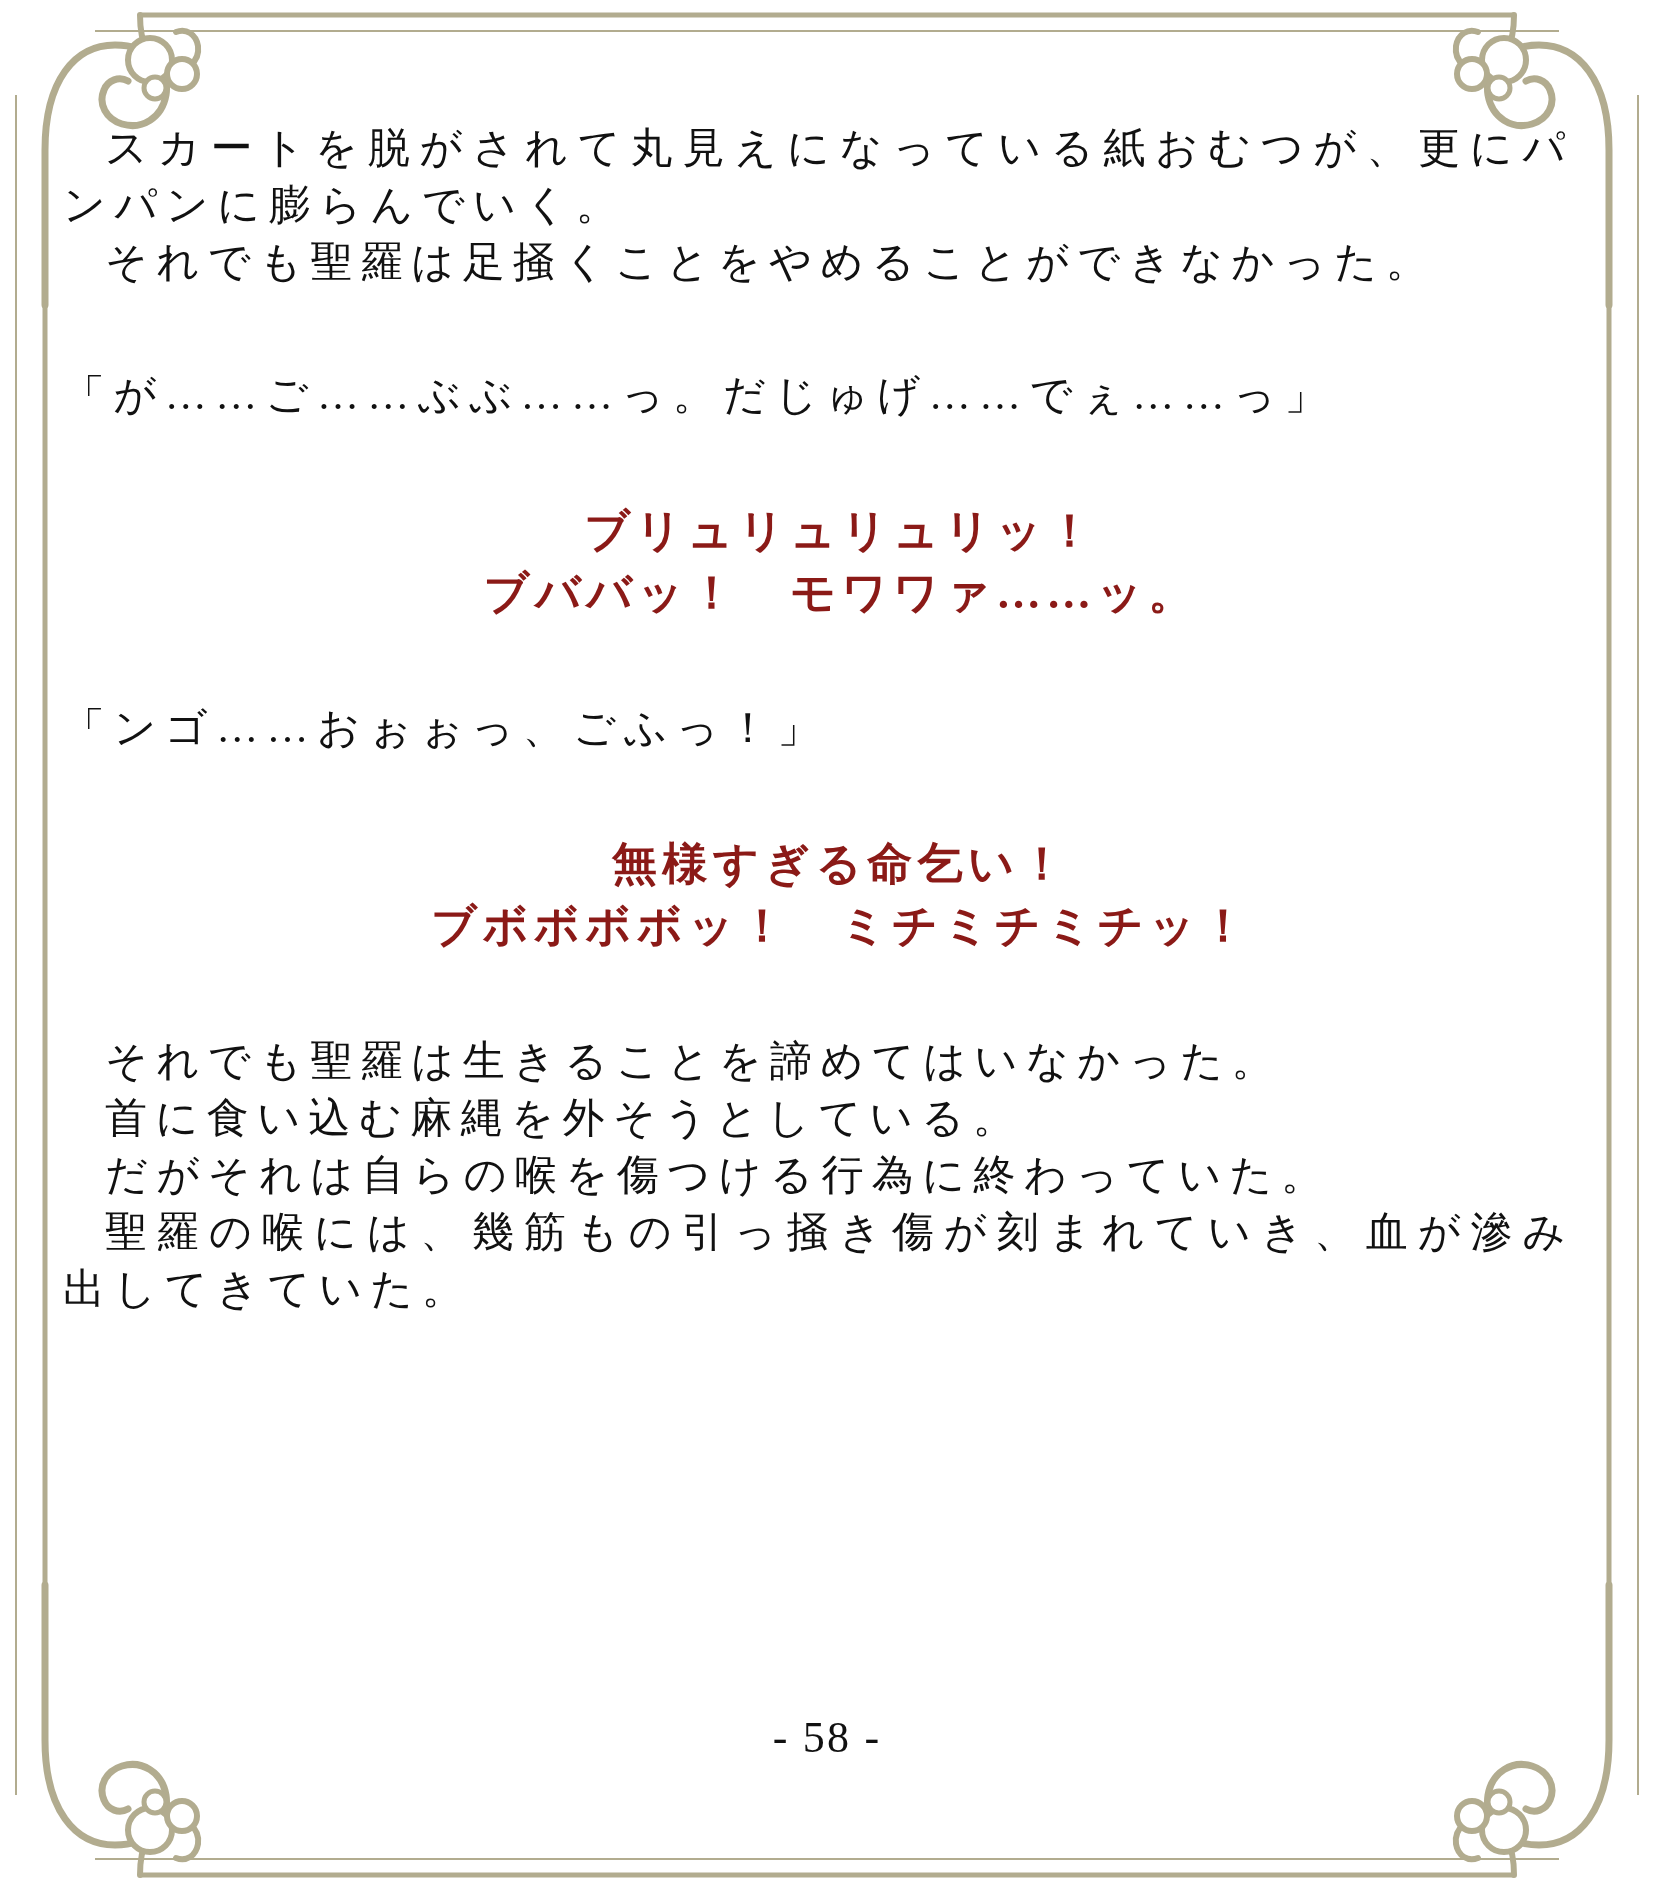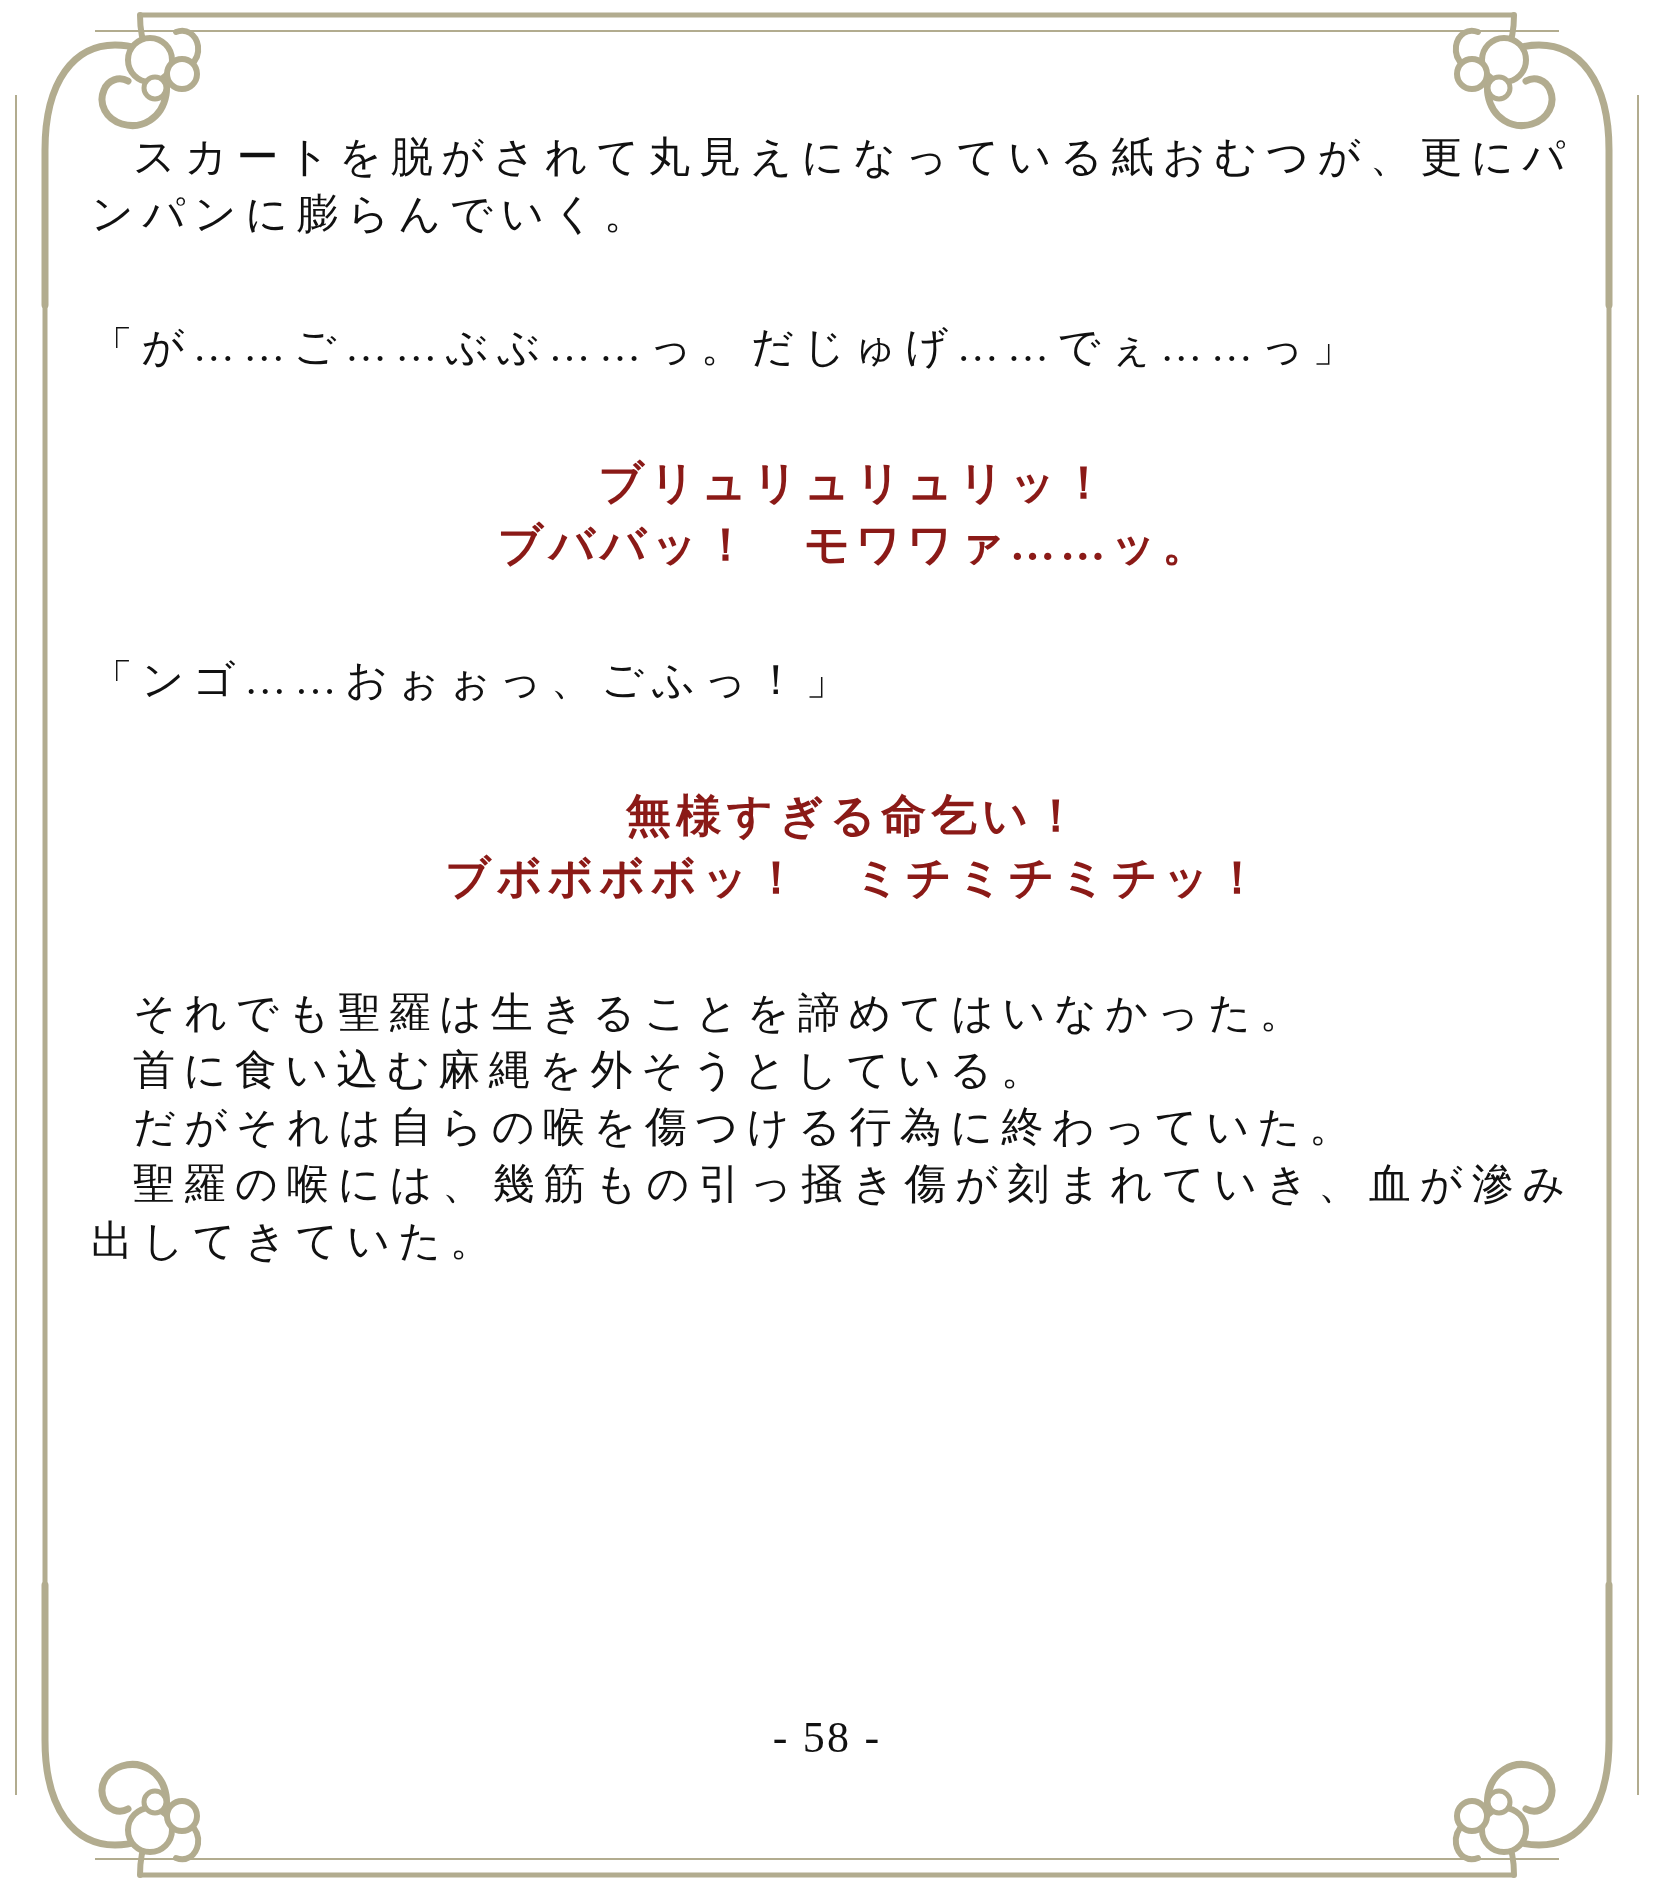--- a/index.html
+++ b/index.html
@@ -22,27 +22,26 @@
     inset: 0;
     width: 1654px;
     height: 1890px;
     color: var(--frame-color);
     pointer-events: none;
   }
   .text-area {
     position: absolute;
     left: 63px;
     right: 80px;
-    top: 129px;
+    top: 120px;
     font-size: 42px;
     line-height: 57px;
     letter-spacing: 0.2em;
     text-align: justify;
     text-justify: inter-character;
-    margin-left: 28px;
   }
   .text-area p { margin: 0; padding: 0; }
   .block + .block { margin-top: 76px; }
   .block.narration p { text-indent: 1em; }
   .block.dialogue p { text-indent: 0; }
   .block.sfx p {
     color: var(--sfx-color);
     font-weight: bold;
     font-size: 45px;
     line-height: 62px;
@@ -91,20 +90,21 @@
 
   <use href="#corner" xlink:href="#corner"></use>
   <use href="#corner" xlink:href="#corner" transform="translate(1654,0) scale(-1,1)"></use>
   <use href="#corner" xlink:href="#corner" transform="translate(0,1890) scale(1,-1)"></use>
   <use href="#corner" xlink:href="#corner" transform="translate(1654,1890) scale(-1,-1)"></use>
 </svg>
 
 <main class="text-area">
     <section class="block narration">
       <p>スカートを脱がされて丸見えになっている紙おむつが、更にパンパンに膨らんでいく。</p>
+      <p>それでも聖羅は足掻くことをやめることができなかった。</p>
     </section>
     <section class="block dialogue">
       <p>「が……ご……ぶぶ……っ。だじゅげ……でぇ……っ」</p>
     </section>
     <section class="block sfx">
       <p>ブリュリュリュリッ！</p>
       <p>ブババッ！　モワワァ……ッ。</p>
     </section>
     <section class="block dialogue">
       <p>「ンゴ……おぉぉっ、ごふっ！」</p>

